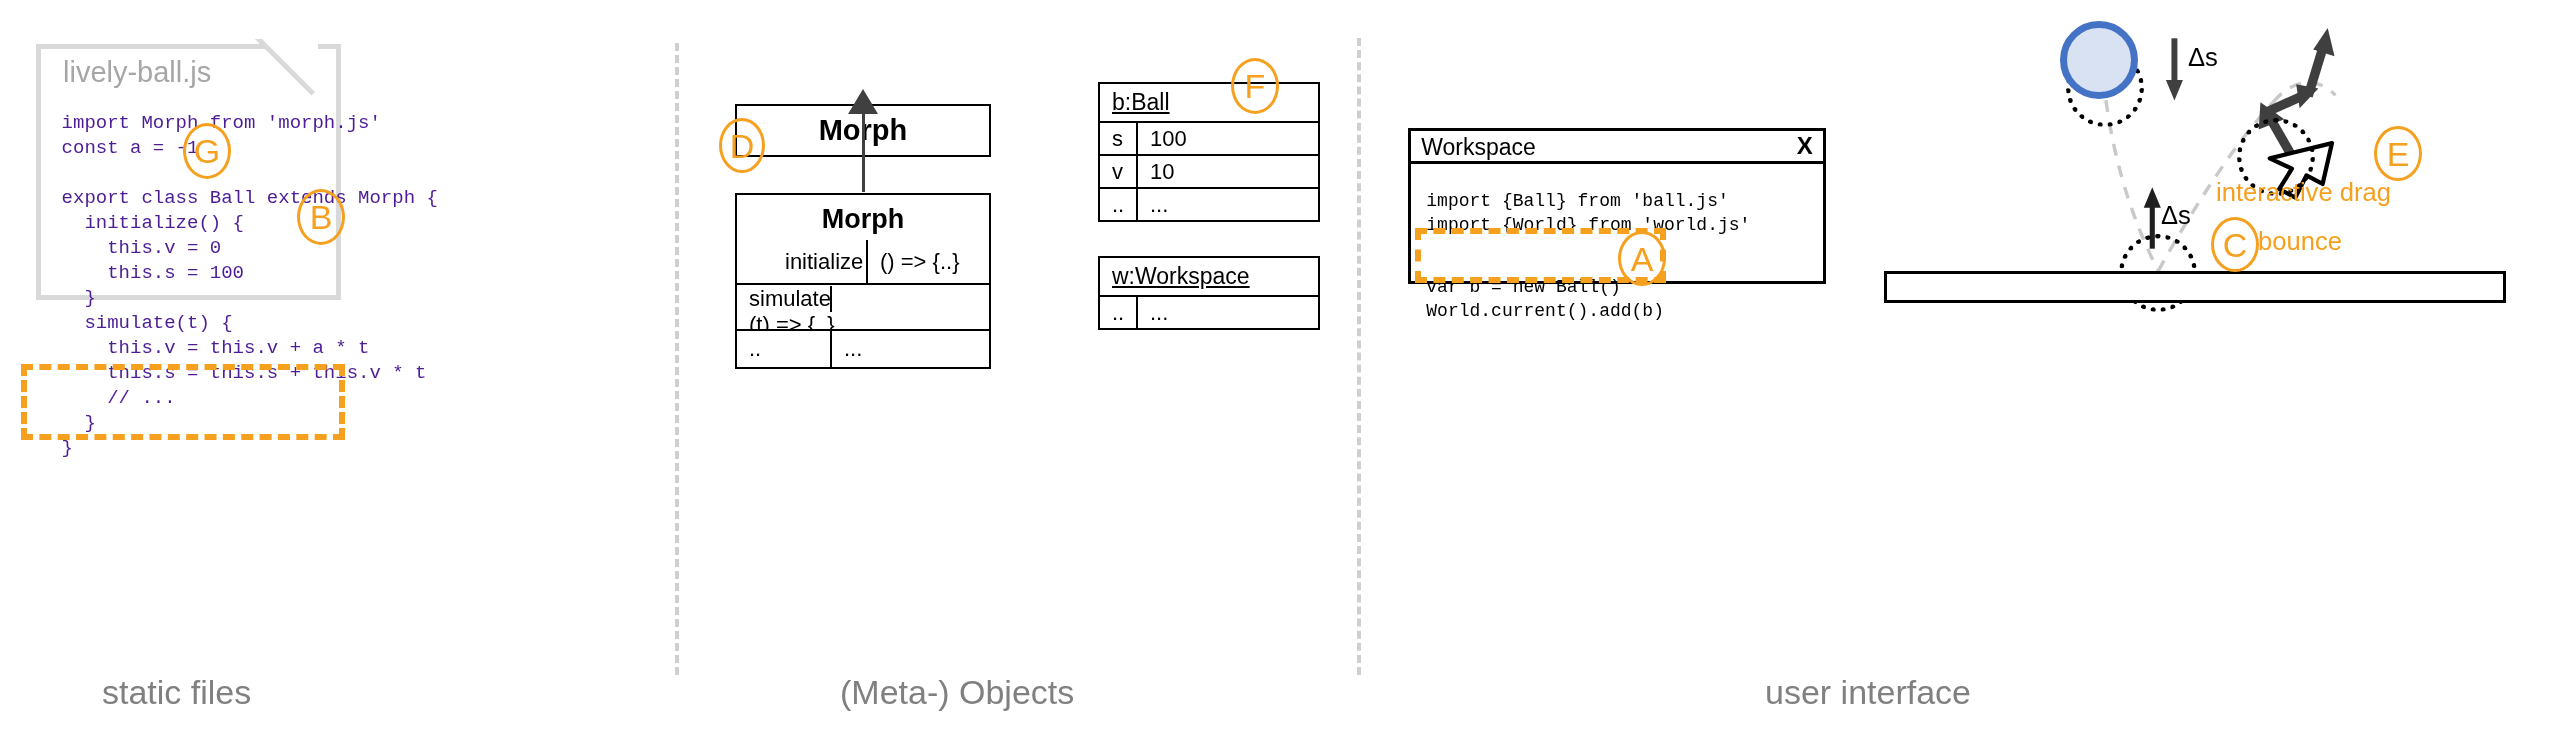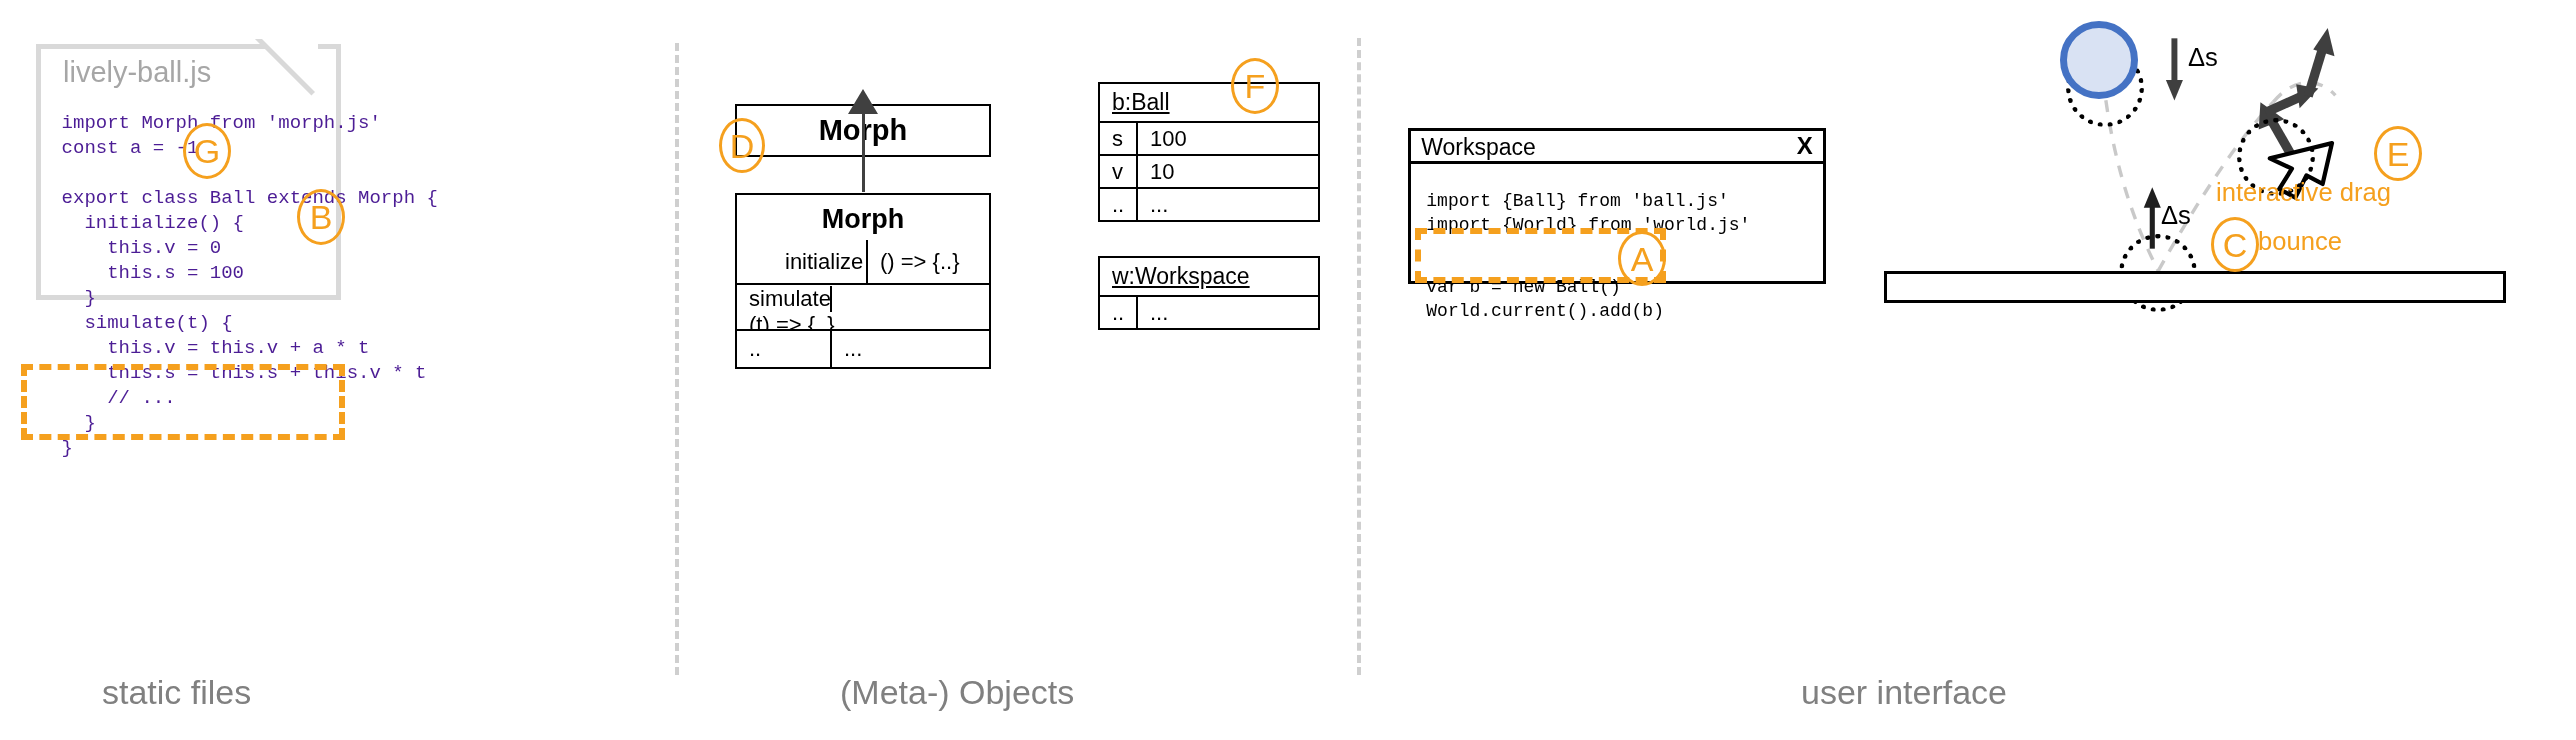--- a/index.html
+++ b/index.html
@@ -450,16 +450,16 @@
 
     <div class="platform" style="left:25.6px; top:271px; width:622px; height:32px;"></div>
 
     <div class="badge" style="left:353px; top:217px; width:48px; height:55px;">C</div>
     <div class="orange-label" style="left:400px; top:227px;text-align:right;">bounce</div>
 
     <div class="badge" style="left:516px; top:126px; width:48px; height:55px;">E</div>
     <div class="orange-label" style="left:358px; top:178px;">interactive drag</div>
   </div>
 
-  <div class="col-caption" style="left:1765px; top:673px;margin-left:36px;">user interface</div>
+  <div class="col-caption" style="left:1765px; top:673px;">user interface</div>
 
 </div>
 
 
 </body></html>

